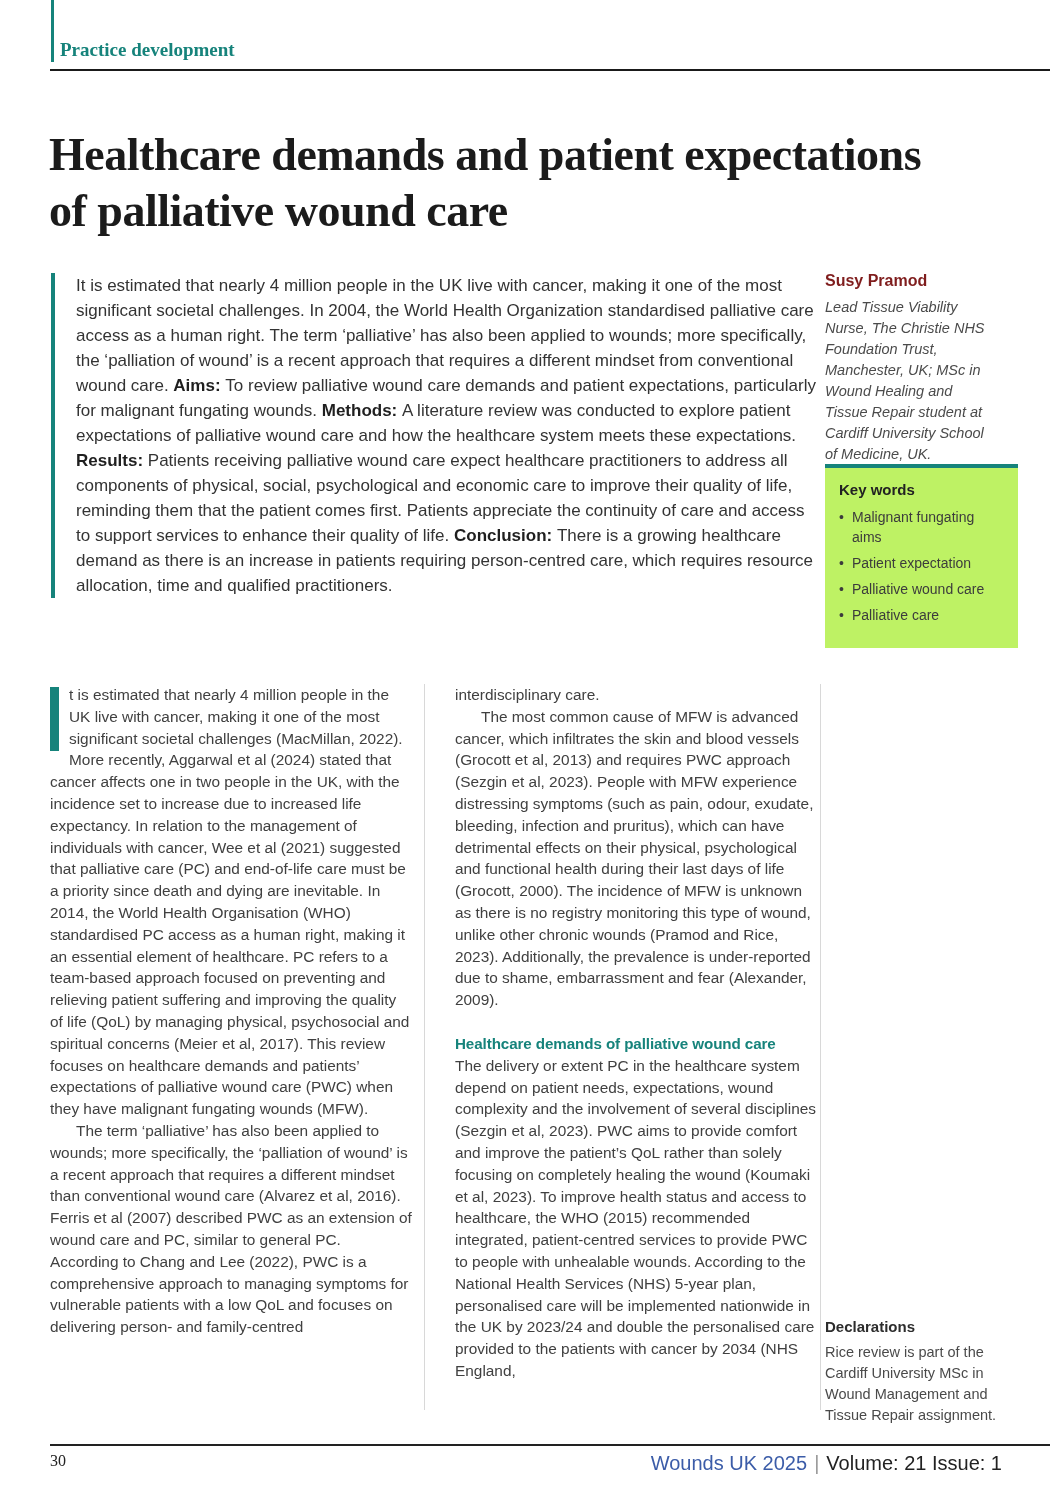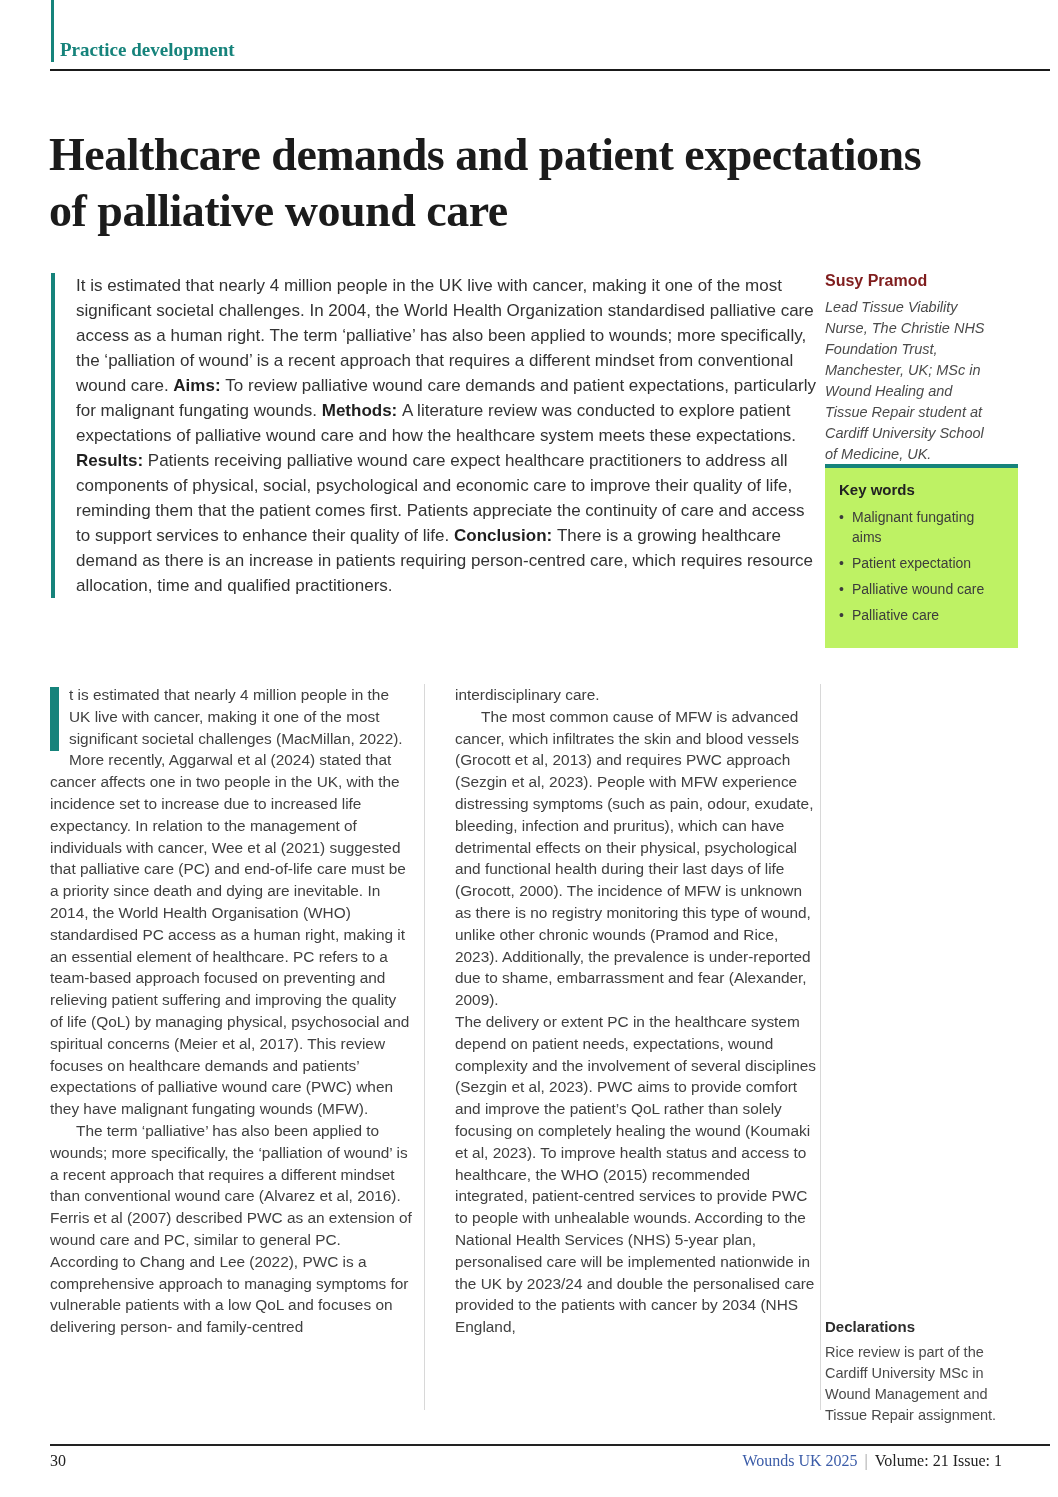--- a/index.html
+++ b/index.html
@@ -76,21 +76,21 @@
   .declarations-title{font-weight:700;font-size:15px;color:#2d2d2d;margin:0 0 7px 0;}
   .declarations-text{font-size:14.5px;line-height:21px;color:#4a4a4a;}
   
   .footer-rule{position:absolute;left:50px;top:1444px;width:1000px;height:2px;background:#222222;}
   .footer-left{
     position:absolute;left:50px;top:1452px;
     font-family:"Liberation Serif", serif;font-size:16px;color:#222222;
   }
   .footer-right{
     position:absolute;right:56px;top:1452px;
-    font-family:Liberation Serif, serif;font-size:16px;color:#222222;
+    font-family:Liberation Sans, sans-serif;font-size:20px;color:#222222;
     white-space:nowrap;
   }
   .journal{color:#3b5ca8;}
   .footer-sep{color:#9a9a9a;padding:0 7px;}
 </style>
 </head>
 <body>
 
 <div class="page">
 
@@ -122,20 +122,21 @@
   <div class="bodycol col1">
     <p><span class="dropcap">I</span><span>t is estimated that nearly 4 million people in the UK live with cancer, making it one of the most significant societal challenges (MacMillan, 2022). More recently, Aggarwal et al (2024) stated that cancer affects one in two people in the UK, with the incidence set to increase due to increased life expectancy. In relation to the management of individuals with cancer, Wee et al (2021) suggested that palliative care (PC) and end-of-life care must be a priority since death and dying are inevitable. In 2014, the World Health Organisation (WHO) standardised PC access as a human right, making it an essential element of healthcare. PC refers to a team-based approach focused on preventing and relieving patient suffering and improving the quality of life (QoL) by managing physical, psychosocial and spiritual concerns (Meier et al, 2017). This review focuses on healthcare demands and patients’ expectations of palliative wound care (PWC) when they have malignant fungating wounds (MFW).</span></p>
     <p class="indent">The term ‘palliative’ has also been applied to wounds; more specifically, the ‘palliation of wound’ is a recent approach that requires a different mindset than conventional wound care (Alvarez et al, 2016). Ferris et al (2007) described PWC as an extension of wound care and PC, similar to general PC. According to Chang and Lee (2022), PWC is a comprehensive approach to managing symptoms for vulnerable patients with a low QoL and focuses on delivering person- and family-centred</p>
   </div>
 
   <div class="col-divider divider1"></div>
 
   <div class="bodycol col2">
     <p>interdisciplinary care.</p>
     <p class="indent">The most common cause of MFW is advanced cancer, which infiltrates the skin and blood vessels (Grocott et al, 2013) and requires PWC approach (Sezgin et al, 2023). People with MFW experience distressing symptoms (such as pain, odour, exudate, bleeding, infection and pruritus), which can have detrimental effects on their physical, psychological and functional health during their last days of life (Grocott, 2000). The incidence of MFW is unknown as there is no registry monitoring this type of wound, unlike other chronic wounds (Pramod and Rice, 2023). Additionally, the prevalence is under-reported due to shame, embarrassment and fear (Alexander, 2009).</p>
+    <h2 class="section-heading">Healthcare demands of palliative wound care</h2>
     <p>The delivery or extent PC in the healthcare system depend on patient needs, expectations, wound complexity and the involvement of several disciplines (Sezgin et al, 2023). PWC aims to provide comfort and improve the patient’s QoL rather than solely focusing on completely healing the wound (Koumaki et al, 2023). To improve health status and access to healthcare, the WHO (2015) recommended integrated, patient-centred services to provide PWC to people with unhealable wounds. According to the National Health Services (NHS) 5-year plan, personalised care will be implemented nationwide in the UK by 2023/24 and double the personalised care provided to the patients with cancer by 2034 (NHS England,</p>
   </div>
 
   <div class="col-divider divider2"></div>
 
   <div class="declarations">
     <div class="declarations-title">Declarations</div>
     <div class="declarations-text">Rice review is part of the Cardiff University MSc in Wound Management and Tissue Repair assignment.</div>
   </div>
 

